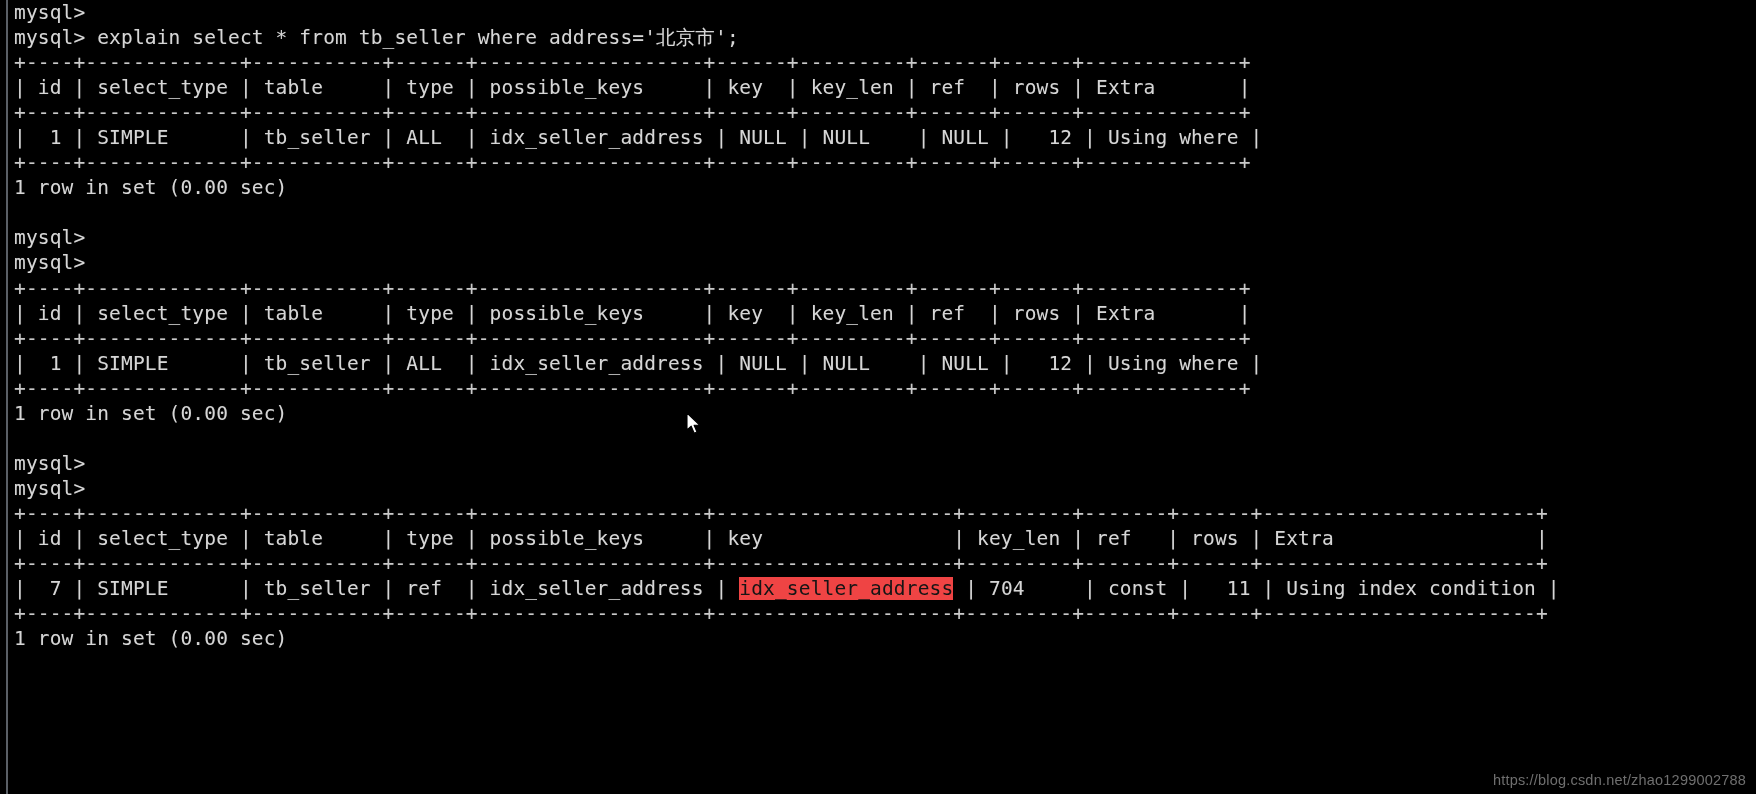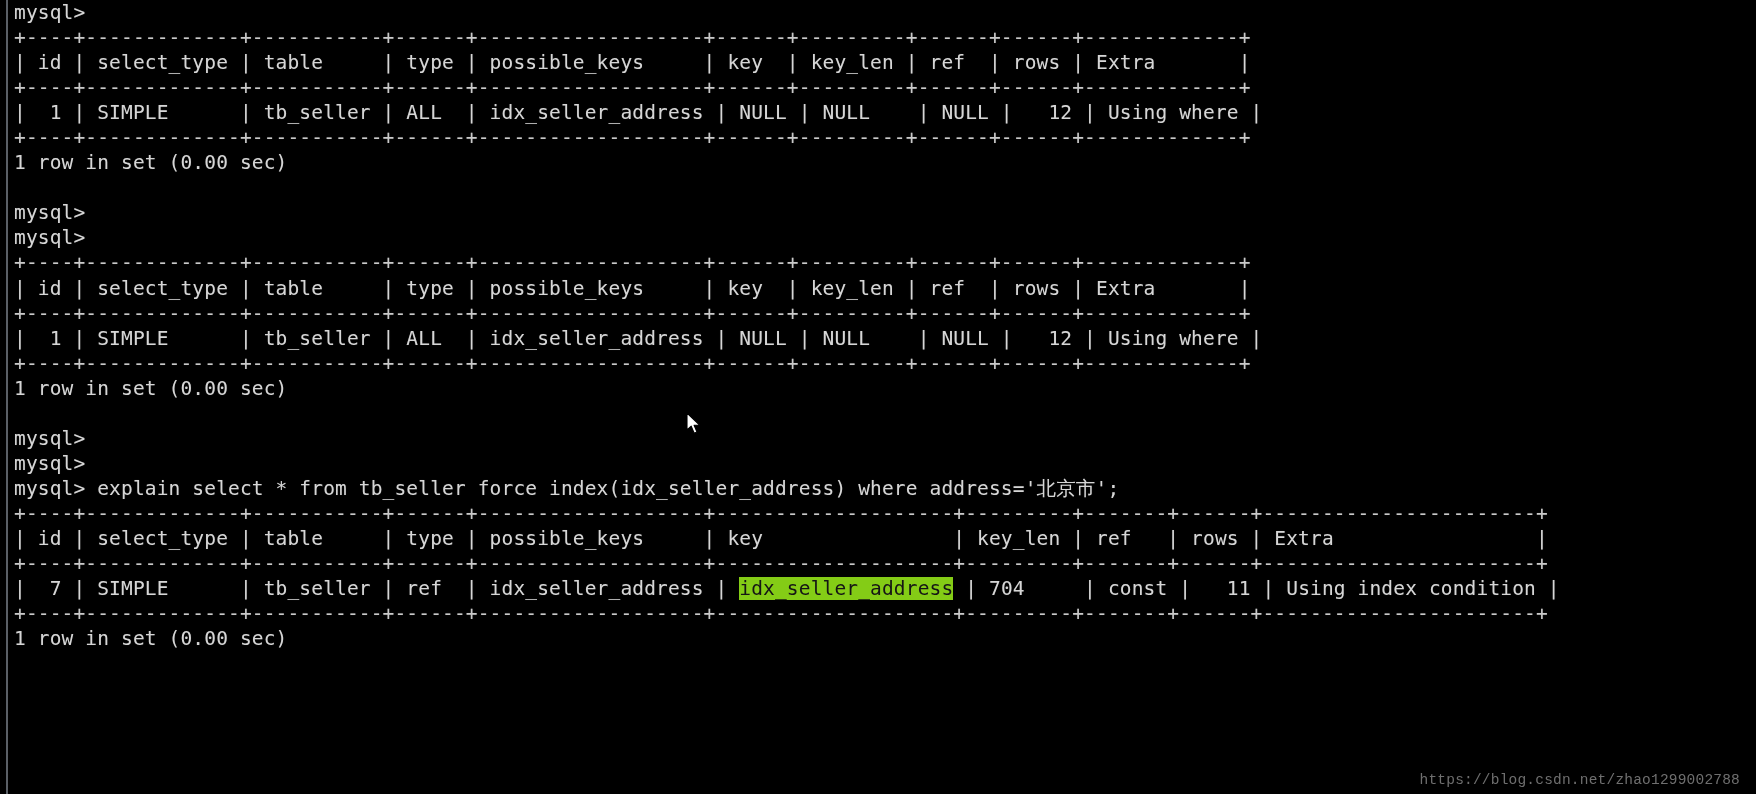--- a/index.html
+++ b/index.html
@@ -45,72 +45,72 @@
     letter-spacing: 0.15px;
     text-shadow: 0 0 1px rgba(200,200,200,0.25);
   }
   .line.blank {
     color: transparent;
   }
   .rule {
     color: #c9c9c9;
   }
   .hl {
-    background: #84cc16;
+    background: #ef4444;
     color: #151515;
     text-shadow: none;
   }
   #mouse-cursor {
     position: absolute;
     left: 686px;
     top: 412px;
     width: 16px;
     height: 24px;
     pointer-events: none;
   }
   #watermark {
     position: absolute;
-    right: 16px;
+    right: 10px;
     bottom: 6px;
     color: #6f6f6f;
-    font-family: Liberation Mono, monospace;
+    font-family: Liberation Sans, sans-serif;
     font-size: 14.5px;
     letter-spacing: 0.2px;
     white-space: pre;
   }
 </style>
 </head>
 <body>
 
 <div id="terminal">
 
   <div id="left-edge"></div>
 
   <div id="terminal-body">
 
     <div class="line">mysql&gt;</div>
+    <div class="line">mysql&gt; explain select * from tb_seller where address='北京市';</div>
     <div class="line rule">+----+-------------+-----------+------+-------------------+------+---------+------+------+-------------+</div>
     <div class="line">| id | select_type | table     | type | possible_keys     | key  | key_len | ref  | rows | Extra       |</div>
     <div class="line rule">+----+-------------+-----------+------+-------------------+------+---------+------+------+-------------+</div>
     <div class="line">|  1 | SIMPLE      | tb_seller | ALL  | idx_seller_address | NULL | NULL    | NULL |   12 | Using where |</div>
     <div class="line rule">+----+-------------+-----------+------+-------------------+------+---------+------+------+-------------+</div>
     <div class="line">1 row in set (0.00 sec)</div>
     <div class="line blank"></div>
     <div class="line">mysql&gt;</div>
     <div class="line">mysql&gt;</div>
     <div class="line rule">+----+-------------+-----------+------+-------------------+------+---------+------+------+-------------+</div>
     <div class="line">| id | select_type | table     | type | possible_keys     | key  | key_len | ref  | rows | Extra       |</div>
     <div class="line rule">+----+-------------+-----------+------+-------------------+------+---------+------+------+-------------+</div>
     <div class="line">|  1 | SIMPLE      | tb_seller | ALL  | idx_seller_address | NULL | NULL    | NULL |   12 | Using where |</div>
     <div class="line rule">+----+-------------+-----------+------+-------------------+------+---------+------+------+-------------+</div>
     <div class="line">1 row in set (0.00 sec)</div>
     <div class="line blank"></div>
     <div class="line">mysql&gt;</div>
     <div class="line">mysql&gt;</div>
-    <div class="line">mysql&gt; explain select * from tb_seller force index(idx_seller_address) where address='北京市';</div>
     <div class="line rule">+----+-------------+-----------+------+-------------------+--------------------+---------+-------+------+-----------------------+</div>
     <div class="line">| id | select_type | table     | type | possible_keys     | key                | key_len | ref   | rows | Extra                 |</div>
     <div class="line rule">+----+-------------+-----------+------+-------------------+--------------------+---------+-------+------+-----------------------+</div>
 
     <div class="line"><span>|  7 | SIMPLE      | tb_seller | ref  | idx_seller_address | </span><span class="hl">idx_seller_address</span><span> | 704     | const |   11 | Using index condition |</span></div>
 
     <div class="line rule">+----+-------------+-----------+------+-------------------+--------------------+---------+-------+------+-----------------------+</div>
     <div class="line">1 row in set (0.00 sec)</div>
 
   </div>

